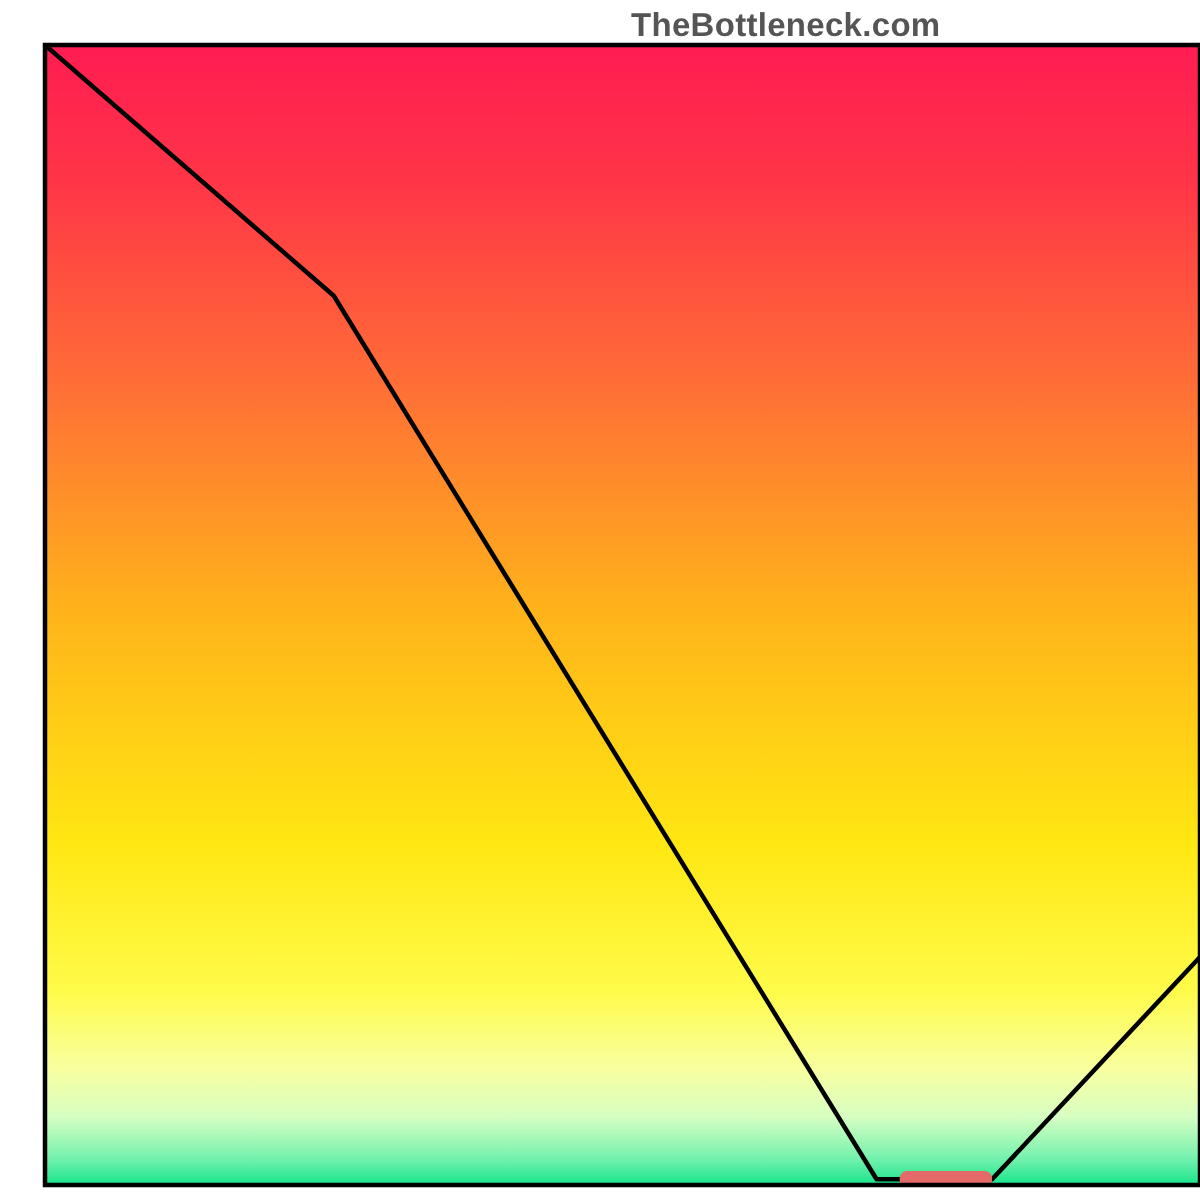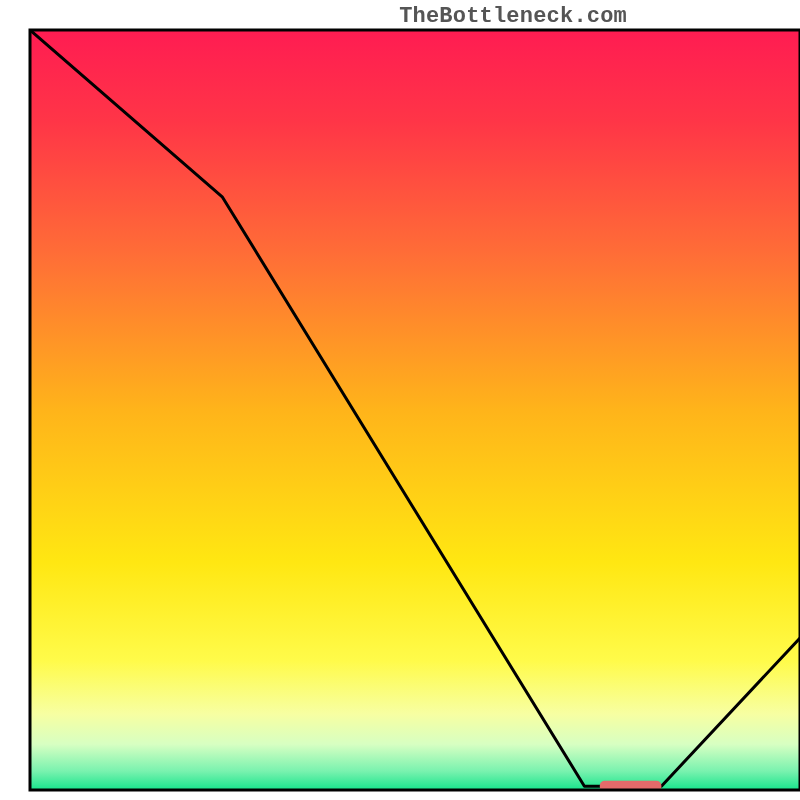--- a/index.html
+++ b/index.html
@@ -8,21 +8,20 @@
     width: 800px;
     height: 800px;
     background: #ffffff;
     overflow: hidden;
     font-family: Arial, Helvetica, sans-serif;
   }
   .frame {
     position: relative;
     width: 641px;
     height: 800px;
-    font-family: Liberation Mono, monospace;
   }
   .watermark {
     position: absolute;
     top: 4px;
     right: 14px;
     font-size: 22px;
     font-weight: bold;
     color: #555555;
     letter-spacing: 0.2px;
   }

